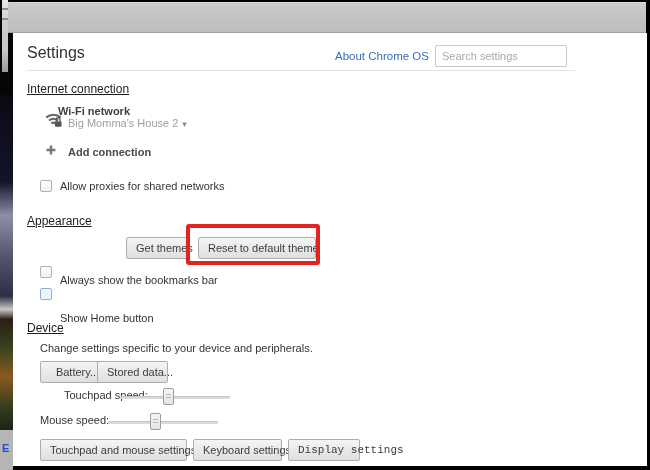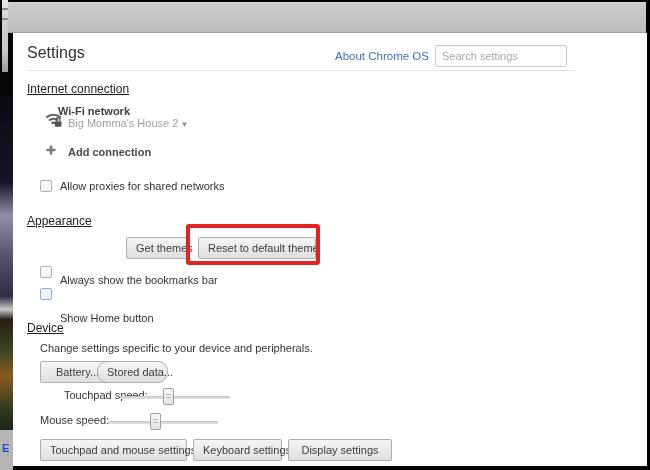--- a/index.html
+++ b/index.html
@@ -120,34 +120,34 @@
     <div class="abs checkbox" style="left:27px; top:233px;"></div>
     <div class="abs check-label" style="left:47px; top:233px;margin-top:46px;">Show Home button</div>
 
     <div class="abs checkbox blue" style="left:27px; top:255px;"></div>
     <div class="abs check-label" style="left:47px; top:241px;">Always show the bookmarks bar</div>
 
     <div class="abs section-title" style="left:14px; top:288px;">Device</div>
     <div class="abs body-text" style="left:27px; top:309px;">Change settings specific to your device and peripherals.</div>
 
     <button class="abs btn" style="left:27px; top:328px; width:75px;">Battery...</button>
-    <button class="abs btn" style="left:84px; top:328px; width:71px;border-radius:10px;">Stored data...</button>
+    <button class="abs btn" style="left:84px; top:328px; width:71px;">Stored data...</button>
 
     <div class="abs body-text" style="left:27px; top:356px;margin-left:24px;">Touchpad speed:</div>
     <div class="abs slider-track" style="left:107px; top:363px; width:110px;"></div>
     <div class="abs slider-thumb" style="left:150px; top:355px;">
         <i></i>
         <i></i>
       </div>
 
     <div class="abs body-text" style="left:27px; top:381px;">Mouse speed:</div>
     <div class="abs slider-track" style="left:95px; top:388px; width:110px;"></div>
     <div class="abs slider-thumb" style="left:137px; top:380px;">
         <i></i>
         <i></i>
       </div>
 
     <button class="abs btn" style="left:27px; top:406px; width:147px;">Touchpad and mouse settings</button>
     <button class="abs btn" style="left:180px; top:406px; width:89px;">Keyboard settings</button>
-    <button class="abs btn" style="left:275px; top:406px; width:104px;">Display settings</button>
+    <button class="abs btn" style="left:275px; top:406px; width:72px;font-family:Liberation Mono, monospace;">Display settings</button>
 
   </div>
 </div>
 
 </body></html>

